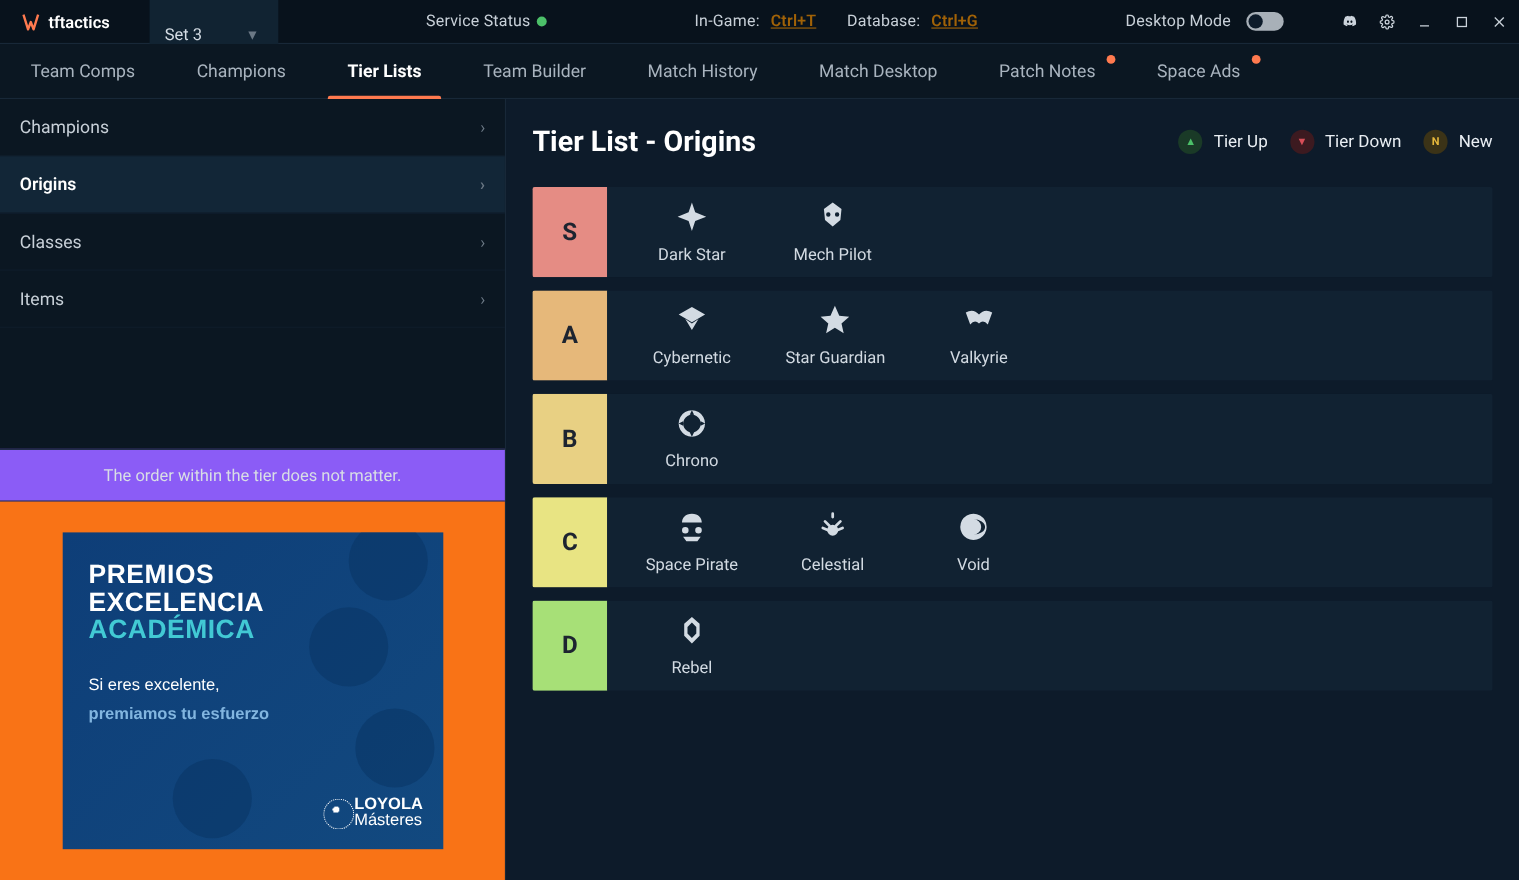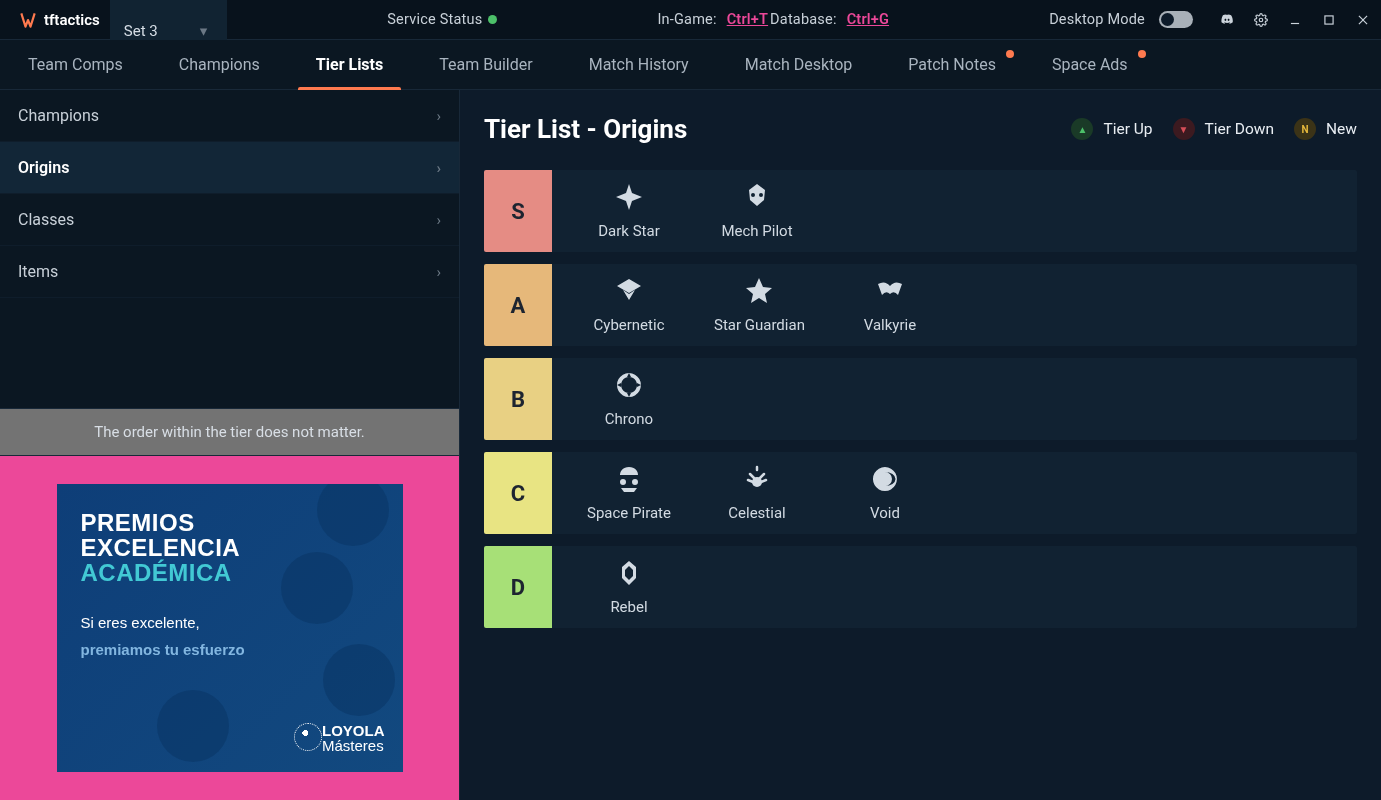--- a/index.html
+++ b/index.html
@@ -8,21 +8,21 @@
     background: #0d1b2a;
     font-family: -apple-system, BlinkMacSystemFont, "Segoe UI", Roboto, sans-serif;
     color: #c8d0d8;
     overflow: hidden;
   }
   .titlebar {
     height: 40px;
     background: #08121c;
     display: flex; align-items: center;
     padding: 0 10px;
-    gap: 2px;
+    gap: 28px;
     border-bottom: 1px solid #182838;
   }
   .logo {
     display: flex; align-items: center; gap: 6px;
     padding: 0 8px;
     font-weight: 600; color: #fff; font-size: 15px;
   }
   .logo svg { width: 20px; height: 20px; }
   .set-selector {
     background: #112332;
@@ -32,21 +32,21 @@
     gap: 42px;
     color: #d5dde5; font-size: 15px;
   }
   .spacer { flex: 1; }
   .status-item {
     display: flex; align-items: center; gap: 6px;
     font-size: 14.5px;
     letter-spacing: .2px;
   }
   .status-dot { width: 9px; height: 9px; border-radius: 50%; }
-  .shortcut { color: #ec4899; text-decoration: underline; margin-left: 4px; font-weight: 600; }
+  .shortcut { color: #a16207; text-decoration: underline; margin-left: 4px; font-weight: 600; }
   .switch { position: relative; width: 34px; height: 17px; background: #a8b0b8; border-radius: 10px; margin-left: 8px; }
   .switch .knob { position: absolute; left: 2px; top: 2px; width: 13px; height: 13px; border-radius: 50%; background: #0d1b2a; }
   .win-icon { width: 16px; height: 16px; color: #cbd3db; display: inline-flex; align-items: center; justify-content: center; cursor: pointer; }
   .win-icon svg { width: 14px; height: 14px; fill: none; stroke: currentColor; stroke-width: 2; }
   .discord-ico svg { fill: currentColor; stroke: none; }
   .titlebar-right { display: flex; align-items: center; gap: 18px; margin-left: 24px; }
 
   .nav {
     height: 50px;
     background: #0b1722;
@@ -89,43 +89,43 @@
     border-bottom: 1px solid #0f1d2b;
     cursor: pointer;
   }
   .side-item.selected {
     background: #122637;
     color: #fff; font-weight: 600;
   }
   .chev { color: #6b7885; font-size: 15px; }
   .side-gap { flex: 1 0 auto; height: 100px; }
   .side-note {
-    background: #737373;
+    background: #8b5cf6;
     padding: 14px 20px;
     text-align: center;
     color: #d8dee5;
     font-size: 15px;
     border-top: 1px solid #182838;
     border-bottom: 1px solid #182838;
   }
-  .ad-wrap { background: #ec4899; height: 344px; display: flex; align-items: center; justify-content: center; }
+  .ad-wrap { background: #f97316; height: 344px; display: flex; align-items: center; justify-content: center; }
   .ad {
     width: 346px; height: 288px;
     background: linear-gradient(135deg,#0e3e78,#12497f);
     color: #fff; padding: 26px 24px;
     display: flex; flex-direction: column; gap: 10px;
     position: relative; overflow: hidden;
     font-family: sans-serif;
   }
   .ad .blob { position: absolute; width: 72px; height: 72px; border-radius: 50%; background: #0a3465; opacity:.55; }
   .ad-title { font-weight: 800; font-size: 24px; line-height: 1.05; letter-spacing: .5px; }
   .ad-title span { color: #42c9d4; display:block; }
   .ad-sub1 { font-size: 15px; }
   .ad-sub2 { color: #82b6e0; font-size: 15px; font-weight: 600; }
-  .ad-brand { position: absolute; bottom: 18px; right: 18px; display:flex; align-items:flex-start; }
+  .ad-brand { position: absolute; bottom: 18px; right: 18px; display:flex; align-items:flex-end; }
   .ad-brand .sphere { width: 28px; height: 28px; border-radius: 50%; background: radial-gradient(circle at 40% 35%, #fff 3px, transparent 3px); border:1px dotted #fff; }
   .ad-brand .txt { font-size: 15px; line-height:1.05; }
 
   .content {
     flex: 1;
     padding: 24px 24px 0 24px;
     overflow-y: auto;
   }
   .content-header {
     display: flex; align-items: center; justify-content: space-between;

